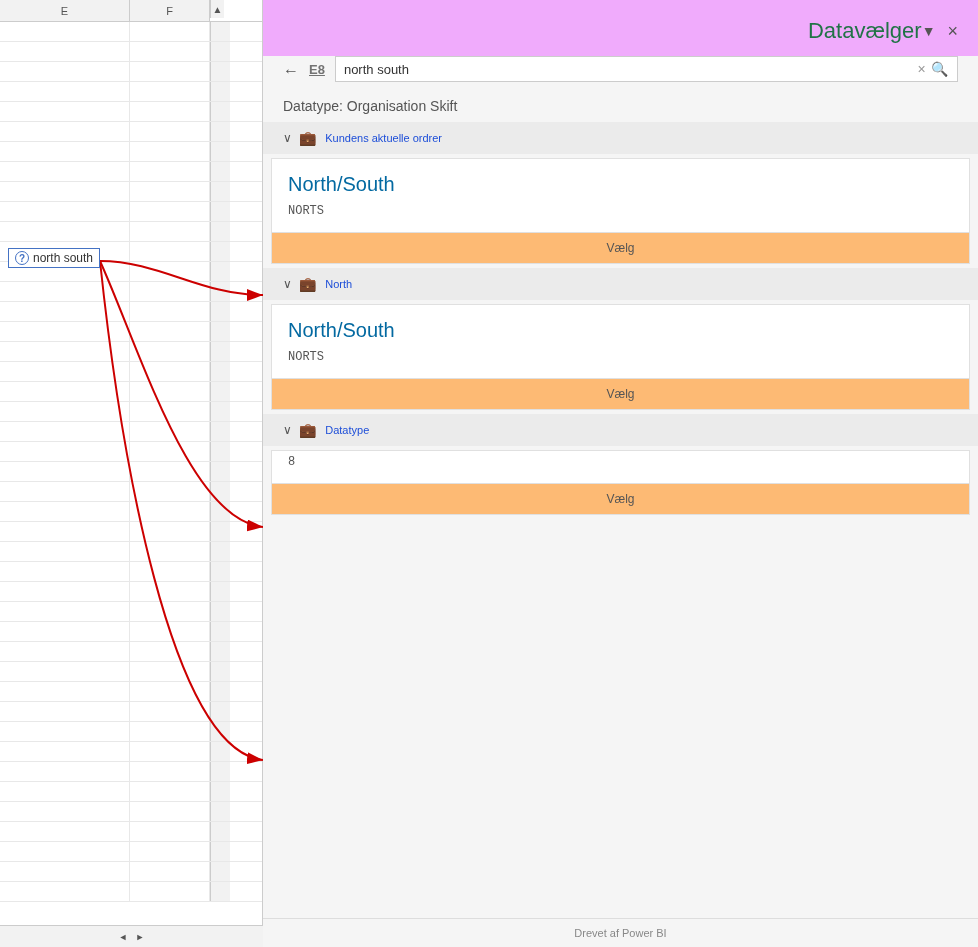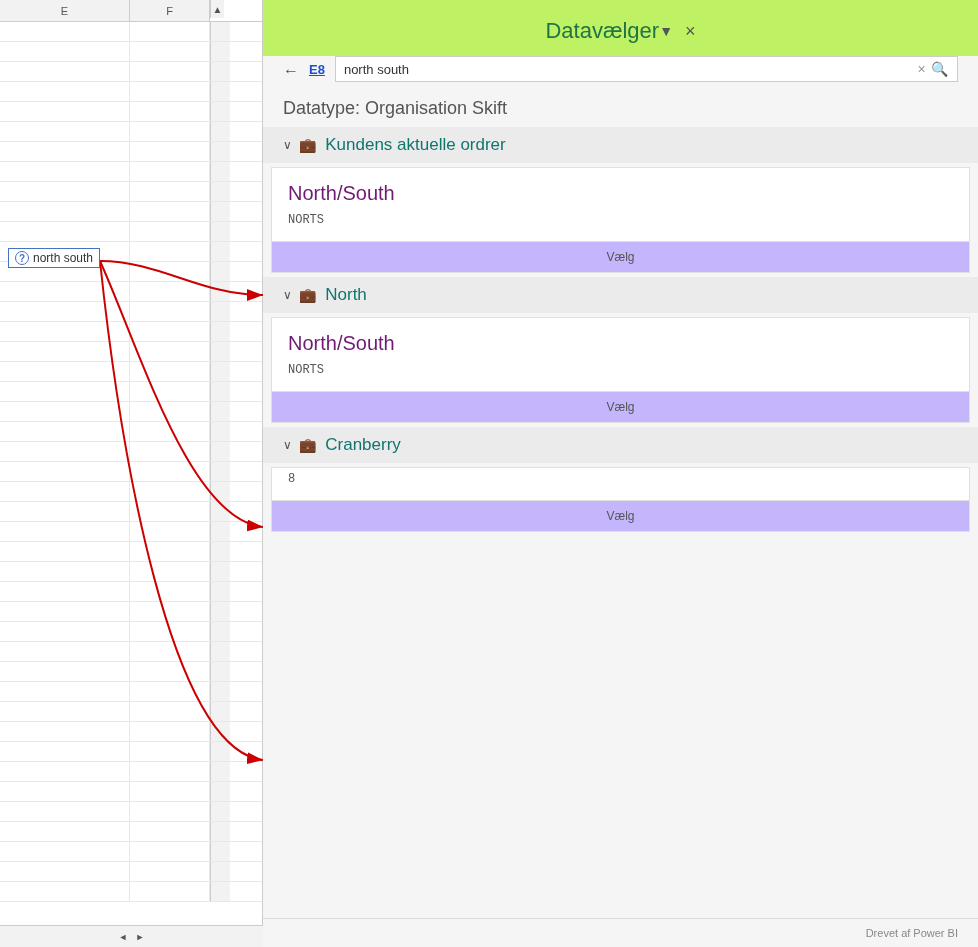--- a/index.html
+++ b/index.html
@@ -138,23 +138,23 @@
       background: #f5f5f5;
       display: flex;
       flex-direction: column;
       height: 947px;
       position: relative;
     }
 
     .panel-header {
       display: flex;
       align-items: center;
-      justify-content: center;
+      justify-content: flex-end;
       padding: 18px 20px 12px 20px;
-      background: #bef264;
+      background: #f0abfc;
     }
 
     .panel-title {
       font-size: 22px;
       font-weight: 400;
       color: #217346;
     }
 
     .panel-header-icons {
       display: flex;
@@ -176,21 +176,21 @@
       gap: 10px;
     }
 
     .back-btn {
       color: #555;
       font-size: 16px;
       cursor: pointer;
     }
 
     .cell-ref {
-      color: #1d4ed8;
+      color: #737373;
       font-size: 13px;
       font-weight: 600;
       cursor: pointer;
       text-decoration: underline;
     }
 
     .search-input-wrap {
       flex: 1;
       display: flex;
       align-items: center;
@@ -217,21 +217,21 @@
 
     .search-icon {
       font-size: 14px;
       color: #555;
       cursor: pointer;
     }
 
     
     .datatype-label {
       padding: 4px 24px 8px 20px;
-      font-size: 18px;
+      font-size: 14px;
       color: #555;
     }
 
     
     .results-area {
       flex: 1;
       overflow-y: auto;
       padding: 0 0 0 0;
       position: relative;
     }
@@ -250,52 +250,52 @@
       font-size: 12px;
       color: #555;
     }
 
     .section-icon {
       font-size: 14px;
       color: #555;
     }
 
     .section-title {
-      font-size: 17px;
-      color: #0f766e;
+      font-size: 11px;
+      color: #1d4ed8;
     }
 
     
     .result-card {
       background: #fff;
       margin: 4px 8px;
       padding: 0;
       border: 1px solid #e0e0e0;
     }
 
     .result-name {
       font-size: 20px;
       font-weight: 400;
-      color: #701a75;
+      color: #0369a1;
       padding: 14px 16px 4px 16px;
     }
 
     .result-code {
       font-size: 12px;
       color: #555;
       padding: 4px 16px 14px 16px;
       font-family: Liberation Mono, monospace;
     }
 
     .result-select-btn {
       display: block;
       width: 100%;
       text-align: center;
       padding: 8px;
-      background: #c4b5fd;
+      background: #fdba74;
       border: none;
       border-top: 1px solid #e0e0e0;
       font-size: 12px;
       color: #555;
       cursor: pointer;
     }
 
     .scrollbar-up {
       width: 14px;
       height: 18px;
@@ -307,21 +307,21 @@
       cursor: pointer;
     }
 
     
     .panel-footer {
       padding: 8px 20px;
       font-size: 11px;
       color: #888;
       background: #f5f5f5;
       border-top: 1px solid #ddd;
-      text-align: right;
+      text-align: center;
     }
 
     
     .results-area::-webkit-scrollbar {
       width: 14px;
     }
     .results-area::-webkit-scrollbar-track {
       background: #f2f2f2;
     }
     .results-area::-webkit-scrollbar-thumb {
@@ -633,21 +633,21 @@
     <span class="section-title">North</span>
   </div>
       <div class="result-card">
       <div class="result-name">North/South</div>
       <div class="result-code">NORTS</div>
       <button class="result-select-btn">Vælg</button>
     </div>
       <div class="section-header">
     <span class="section-chevron">∨</span>
     <span class="section-icon">💼</span>
-    <span class="section-title">Cranberry</span>
+    <span class="section-title">Datatype</span>
   </div>
       <div class="result-card">
       <div class="result-code">8</div>
       <button class="result-select-btn">Vælg</button>
     </div>
     </div>
 
   <div class="panel-footer">Drevet af Power BI</div>
 </div>
 

